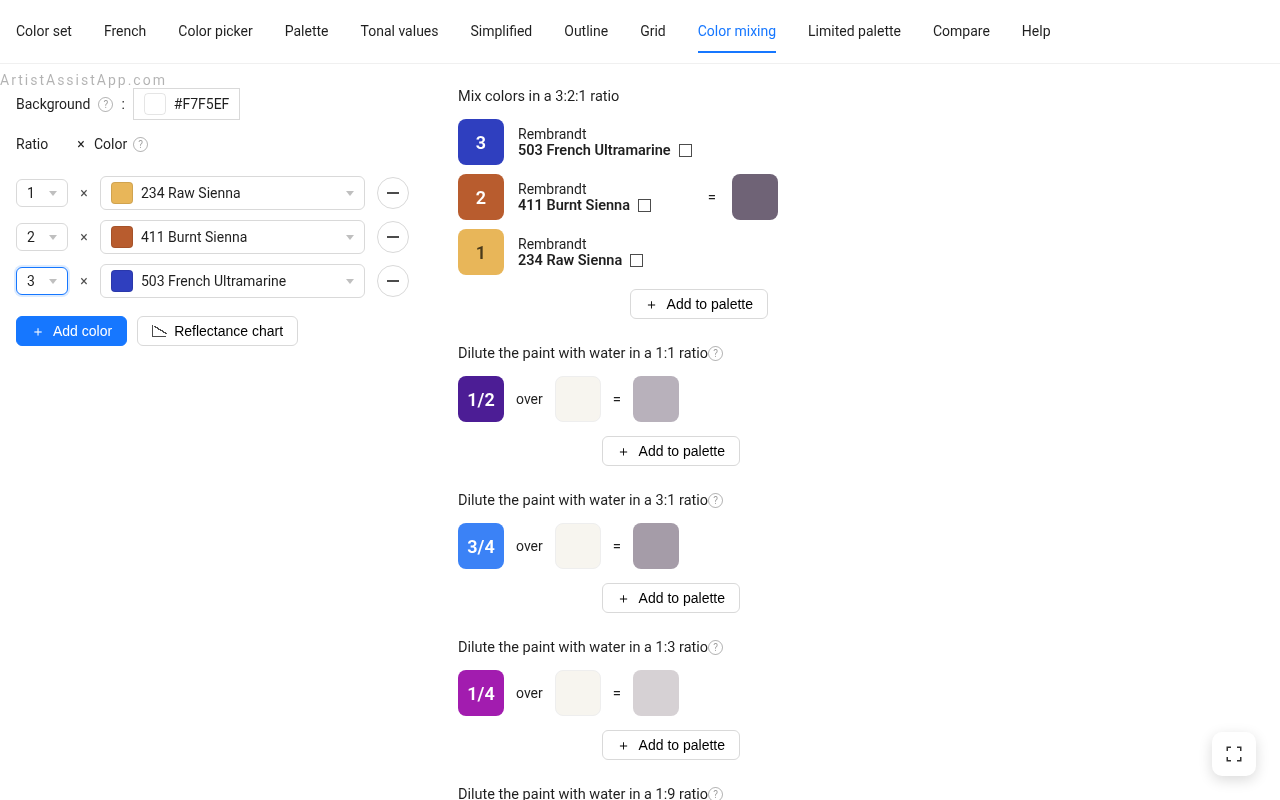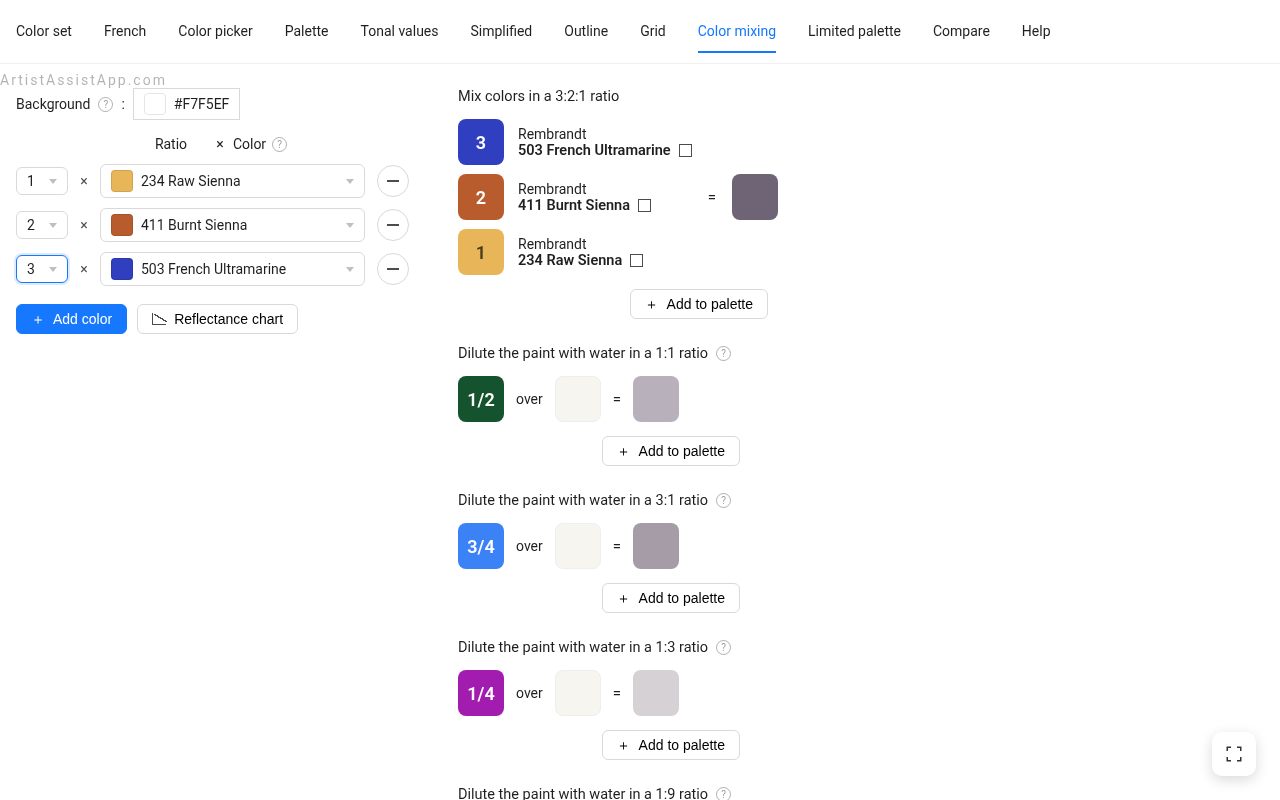--- a/index.html
+++ b/index.html
@@ -93,22 +93,21 @@
     align-items: center;
     justify-content: center;
     color: #fff;
     font-weight: 600;
     font-size: 18px;
     flex-shrink: 0;
   }
   .header-row {
     display: flex;
     align-items: center;
-    margin-bottom: 12px;
-    justify-content: center;
+    margin-bottom: 24px;
   }
   .header-ratio { width: 52px; }
   .header-times { width: 26px; }
   .mix-row {
     display: flex;
     align-items: center;
     gap: 12px;
     margin-bottom: 10px;
   }
   .select {
@@ -189,21 +188,20 @@
   
   .section-title {
     font-size: 14.5px;
     margin: 0 0 14px;
   }
   .dilution-title {
     font-size: 14.5px;
     margin: 26px 0 14px;
     display: flex;
     align-items: center;
-    gap: 8px;
   }
   .mix-spec {
     display: flex;
     align-items: center;
     gap: 16px;
     margin-bottom: 14px;
   }
   .mix-components { display: flex; flex-direction: column; gap: 9px; }
   .mix-component { display: flex; align-items: center; gap: 14px; }
   .mix-text .brand { font-size: 14px; }
@@ -398,21 +396,21 @@
         <span class="plus-icon">＋</span>
         <span>Add to palette</span>
       </button>
     </div>
 
     <div class="dilution-title">
       <span>Dilute the paint with water in a 1:1 ratio</span>
       <span class="help-icon">?</span>
     </div>
     <div class="dilute-row">
-      <div class="swatch-lg" style="background:#14532d">1/2</div>
+      <div class="swatch-lg" style="background:#4c1d95">1/2</div>
       <span class="over-label">over</span>
       <div class="swatch-lg" style="background:#F7F5EF;border:1px solid #eee"></div>
       <span class="eq">=</span>
       <div class="swatch-lg" style="background:#b8b1bb"></div>
     </div>
     <div class="add-palette-wrap small">
       <button class="btn">
         <span class="plus-icon">＋</span>
         <span>Add to palette</span>
       </button>

